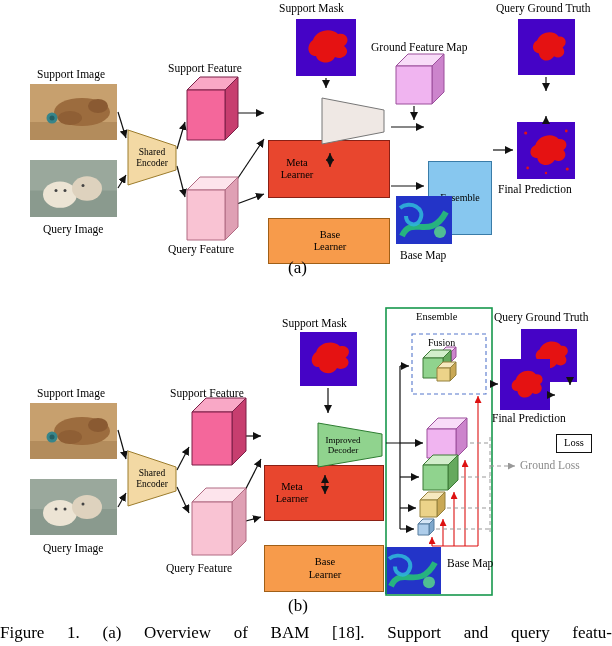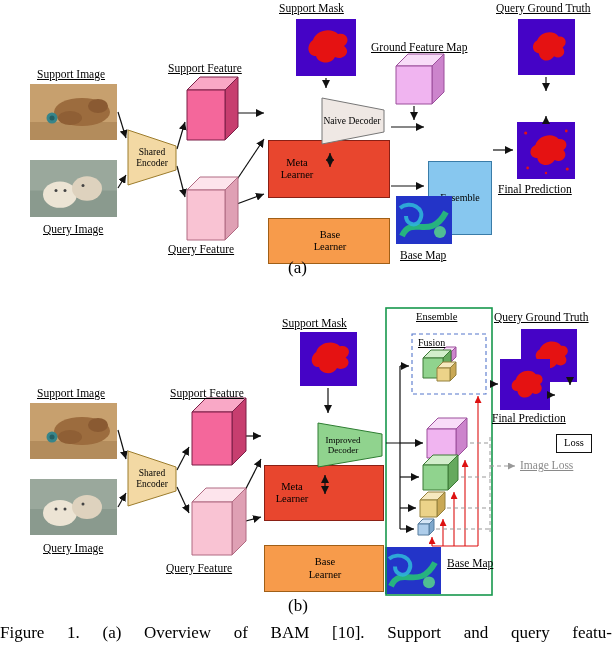--- a/index.html
+++ b/index.html
@@ -1,20 +1,20 @@
 <!DOCTYPE html>
 <html><head>
 <meta charset="utf-8">
 <style>
   html,body{margin:0;padding:0;background:#fff;}
   .canvas{position:relative;width:612px;height:646px;background:#fff;overflow:hidden;
           font-family:"Liberation Serif", serif;color:#000;}
   .layer{position:absolute;left:0;top:0;width:612px;height:646px;}
   .boxes{z-index:1}.imgs{z-index:2}.shapes{z-index:3}.labels{z-index:4}
-  .lbl{position:absolute;font-size:11.5px;line-height:1.1;white-space:nowrap;color:#000;text-decoration:underline;}
+  .lbl{position:absolute;font-size:11.5px;line-height:1.1;white-space:nowrap;color:#000;}
   .cap{position:absolute;font-size:17px;}
   .box{position:absolute;box-sizing:border-box;border:1px solid #333;margin-top:48px;}
   .boxlbl{position:absolute;display:flex;align-items:center;justify-content:center;
           text-align:center;font-size:10.5px;line-height:1.15;}
   .meta{background:#e8462e;border-color:#8a2015;}
   .base{background:#f79b4b;border-color:#a05f17;}
   .ens{background:#87c7ef;border-color:#3a7ca8;}
   .loss{background:#fff;border-color:#111;}
   .img{position:absolute;}
   .img svg{display:block;width:100%;height:100%;}
@@ -322,33 +322,32 @@
     <div class="lbl" style="left:279px;top:2px">Support Mask</div>
     <div class="lbl" style="left:496px;top:2px">Query Ground Truth</div>
     <div class="lbl" style="left:371px;top:41px">Ground Feature Map</div>
     <div class="lbl" style="left:37px;top:68px">Support Image</div>
     <div class="lbl" style="left:168px;top:62px">Support Feature</div>
     <div class="lbl" style="left:43px;top:223px">Query Image</div>
     <div class="lbl" style="left:168px;top:243px">Query Feature</div>
     <div class="lbl" style="left:498px;top:183px">Final Prediction</div>
     <div class="lbl" style="left:400px;top:249px">Base Map</div>
     <div class="boxlbl" style="left:127px;top:141px;width:50px;height:34px;font-size:9.5px">Shared Encoder</div>
-    <div class="boxlbl" style="left:320px;top:104px;width:64px;height:34px;font-size:9.5px">Naive Decoder</div>
     <div class="cap" style="left:288px;top:258px">(a)</div>
 
     <div class="lbl" style="left:282px;top:317px">Support Mask</div>
     <div class="lbl" style="left:416px;top:311px;font-size:10.5px">Ensemble</div>
     <div class="lbl" style="left:494px;top:311px">Query Ground Truth</div>
-    <div class="lbl" style="left:418px;top:337px;font-size:10px">Fusion</div>
+    <div class="lbl" style="left:428px;top:337px;font-size:10px">Fusion</div>
     <div class="lbl" style="left:37px;top:387px">Support Image</div>
     <div class="lbl" style="left:170px;top:387px">Support Feature</div>
     <div class="lbl" style="left:492px;top:412px">Final Prediction</div>
-    <div class="lbl inner-loss" style="left:520px;top:459px">Image Loss</div>
+    <div class="lbl inner-loss" style="left:520px;top:459px">Ground Loss</div>
     <div class="lbl" style="left:43px;top:542px">Query Image</div>
     <div class="lbl" style="left:166px;top:562px">Query Feature</div>
     <div class="lbl" style="left:447px;top:557px">Base Map</div>
     <div class="boxlbl" style="left:127px;top:462px;width:50px;height:34px;font-size:9.5px">Shared Encoder</div>
     <div class="boxlbl" style="left:317px;top:429px;width:52px;height:32px;font-size:9px">Improved Decoder</div>
     <div class="cap" style="left:288px;top:596px">(b)</div>
 
-    <div class="figcap">Figure 1. (a) Overview of BAM [10]. Support and query featu-</div>
+    <div class="figcap">Figure 1. (a) Overview of BAM [18]. Support and query featu-</div>
   </div>
 </div>
 
 </body></html>

